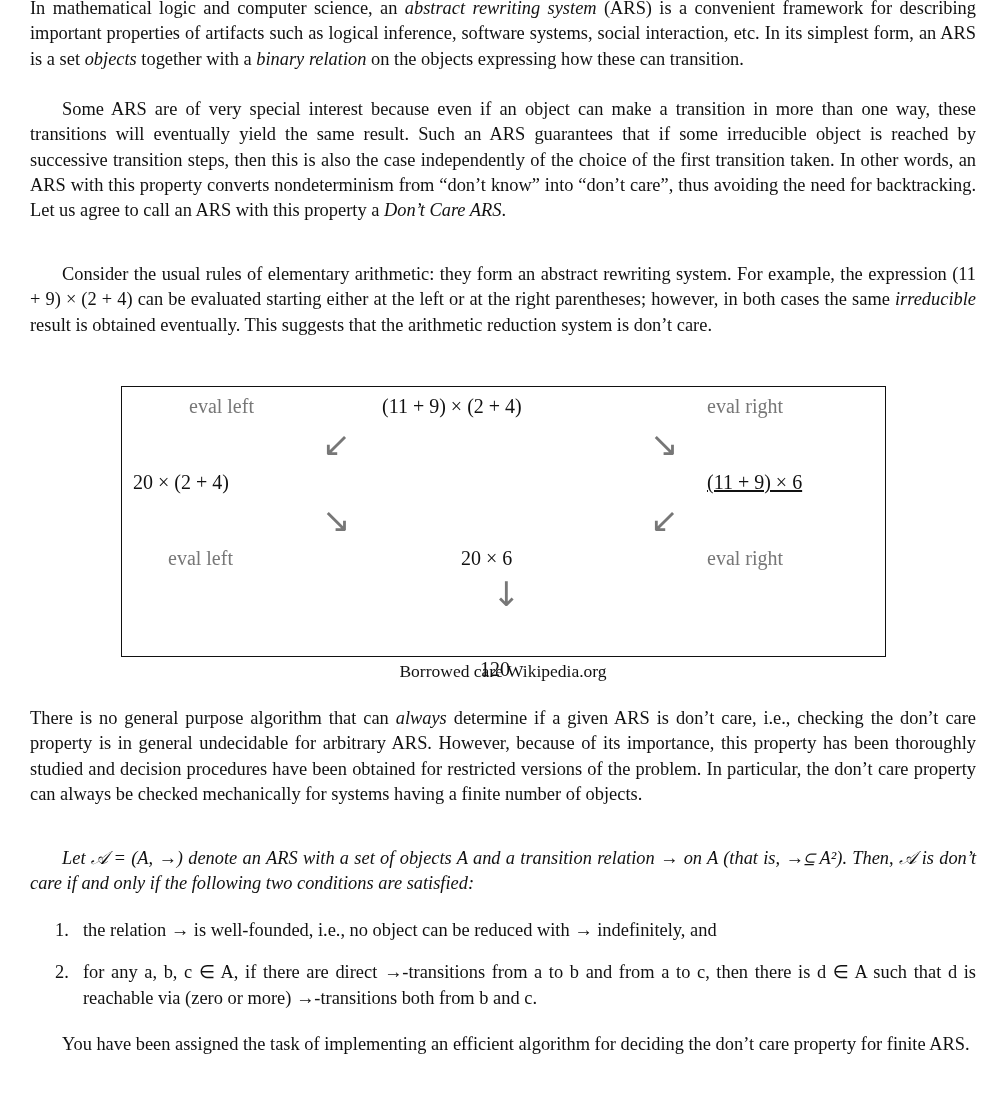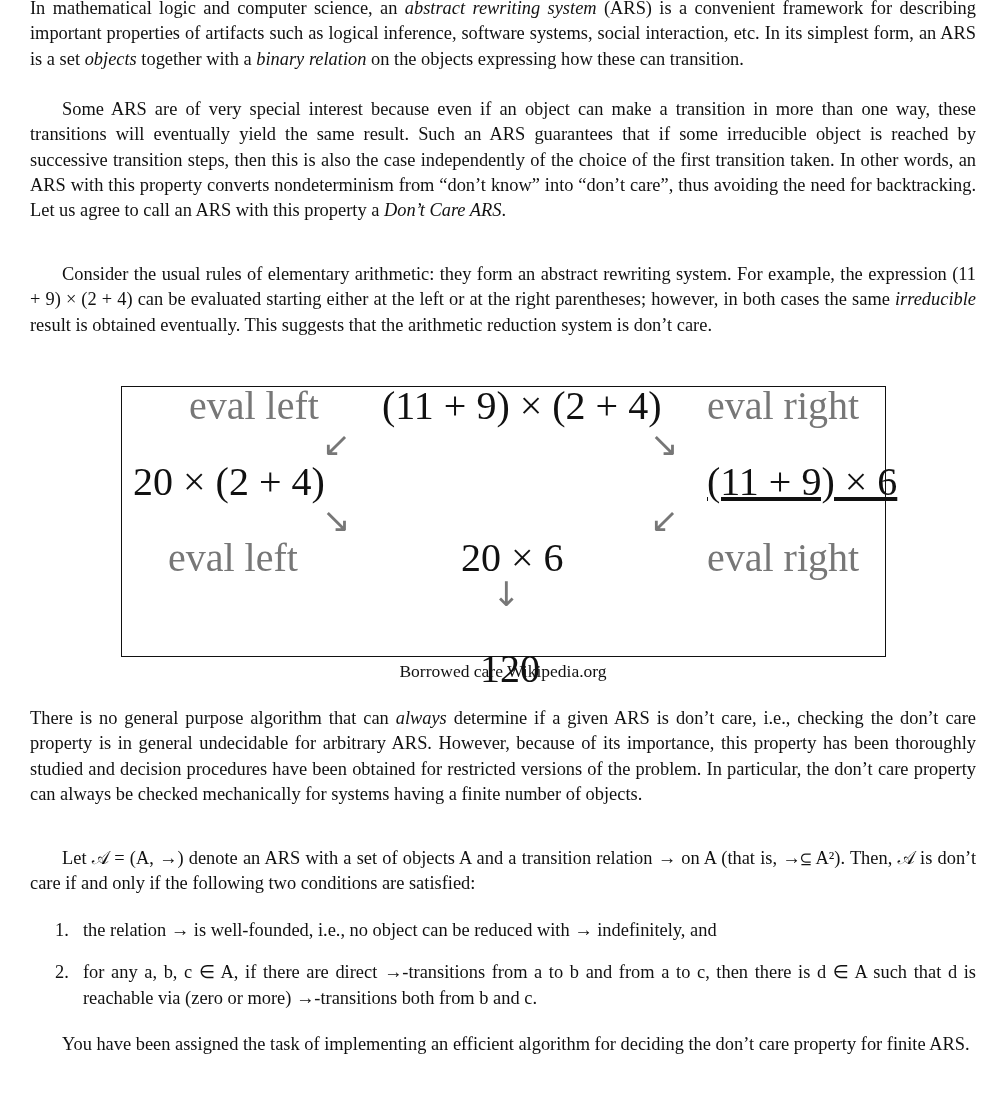--- a/index.html
+++ b/index.html
@@ -9,28 +9,28 @@
     color: #111;
   }
   .page { position: absolute; left: 30px; top: 0; width: 946px; }
   p { margin: 0; font-size: 18.4px; line-height: 25.3px; text-align: justify; font-family: "Liberation Serif", serif; }
   .indent { text-indent: 32px; }
   em { font-style: italic; }
   #p1 { position: absolute; top: -4px; }
   #p2 { position: absolute; top: 97px; }
   #p3 { position: absolute; top: 262px; }
   #p4 { position: absolute; top: 706px; }
-  #p5 { position: absolute; top: 846px; }
+  #p5 { position: absolute; top: 846px; font-style: italic; }
   #p6 { position: absolute; top: 1032px; }
   .list { position: absolute; top: 918px; left: 0; width: 946px; font-family: "Liberation Serif", serif; font-size: 18.4px; line-height: 25.3px; }
   .li { position: relative; padding-left: 53px; text-align: justify; margin-bottom: 17px; }
   .li .num { position: absolute; left: 25px; top: 0; }
 
   .figure { position: absolute; left: 121px; top: 386px; width: 763px; height: 269px; border: 1.5px solid #111; }
-  .fig-text { position: absolute; font-family: "Liberation Serif", serif; font-size: 40px; line-height: 34px; color: #111; white-space: nowrap; }
+  .fig-text { position: absolute; font-family: "Liberation Serif", serif; font-size: 20px; line-height: 34px; color: #111; white-space: nowrap; }
   .fig-label { color: #777; }
   .arrow { position: absolute; font-family: "DejaVu Sans", sans-serif; font-size: 34px; color: #777; line-height: 34px; }
   .caption { position: absolute; left: 0; top: 661px; width: 1006px; text-align: center; font-family: "Liberation Serif", serif; font-size: 17.5px; }
 </style>
 </head>
 <body>
 
 <div class="page">
   <p id="p1"><span>In mathematical logic and computer science, an </span><em>abstract rewriting system</em><span> (ARS) is a convenient framework for describing important properties of artifacts such as logical inference, software systems, social interaction, etc. In its simplest form, an ARS is a set </span><em>objects</em><span> together with a </span><em>binary relation</em><span> on the objects expressing how these can transition.</span></p>
 

